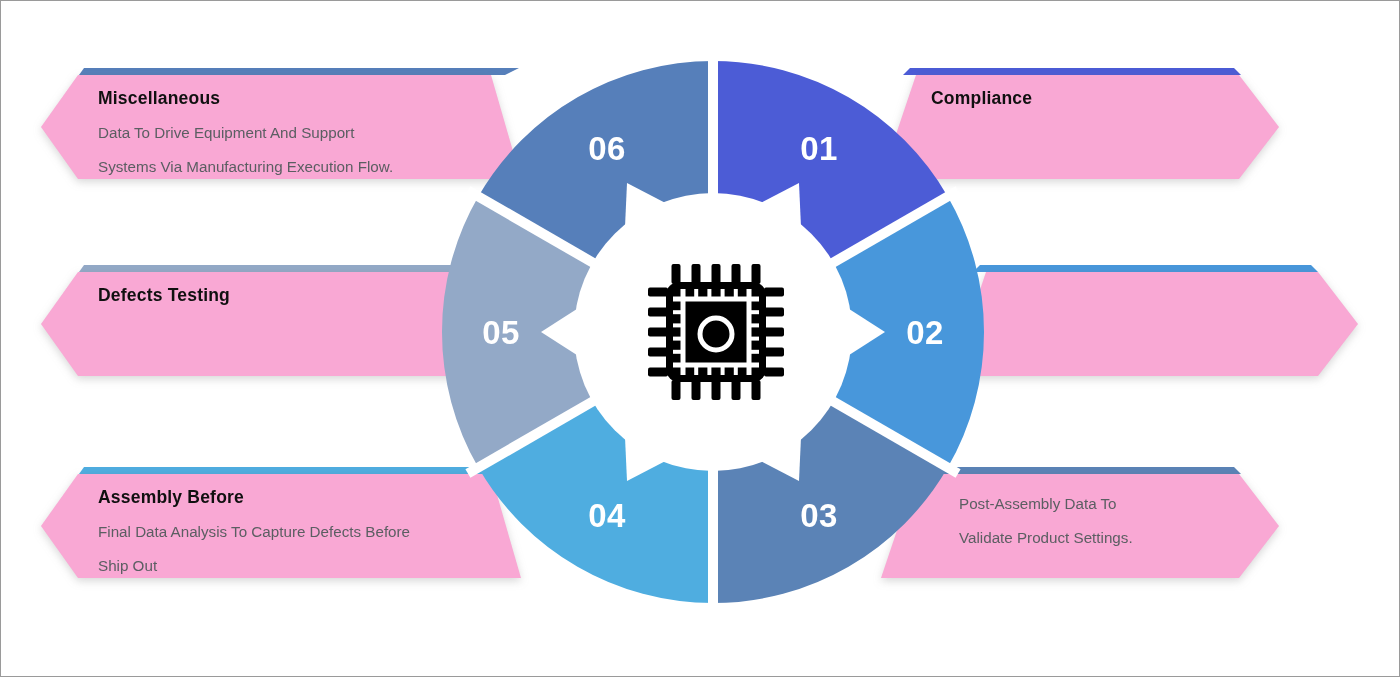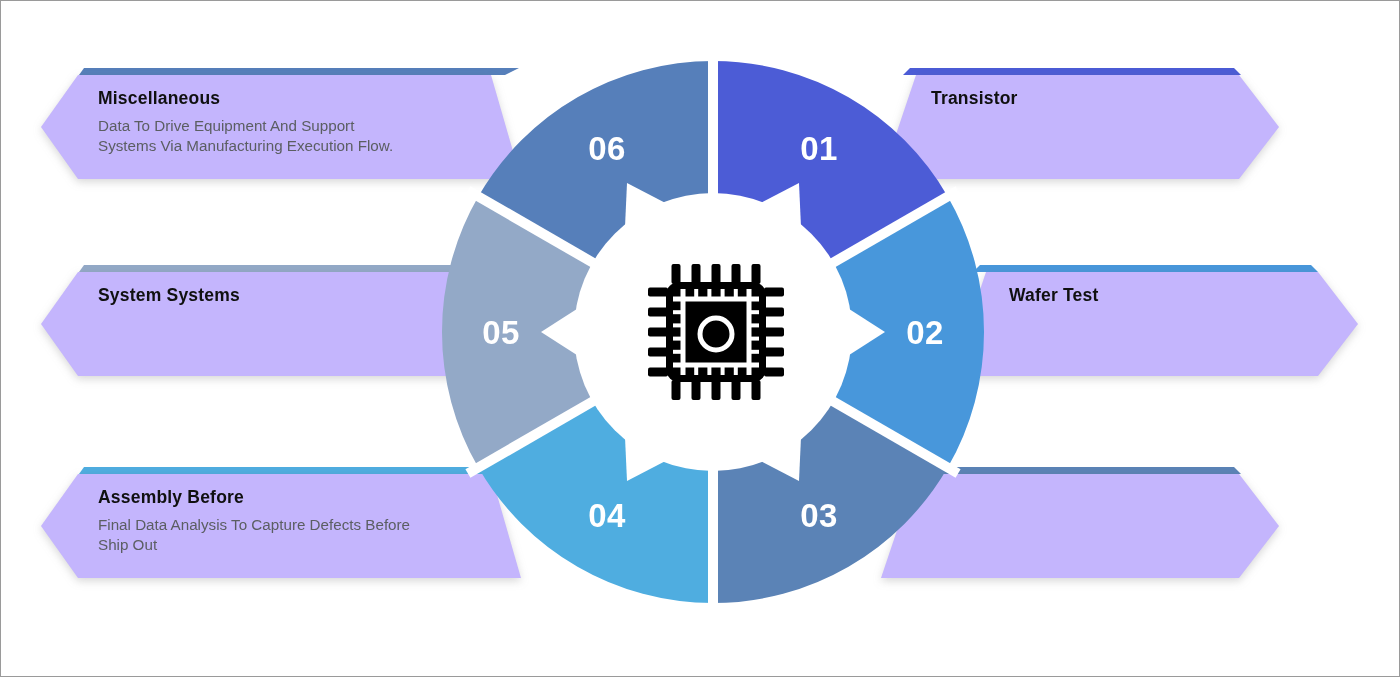--- a/index.html
+++ b/index.html
@@ -5,29 +5,29 @@
   html,body{margin:0;padding:0;background:#fff;}
   #canvas{
     position:relative;width:1400px;height:677px;box-sizing:border-box;
     background:#fff;border:1px solid #9a9a9a;overflow:hidden;
     font-family:"Liberation Sans",sans-serif;
   }
   .callout{position:absolute;}
   .accent-bar{position:absolute;height:7px;}
   .panel-shadow{filter:drop-shadow(0 3px 4px rgba(110,110,110,.28));}
   .panel{
-    position:absolute;background:#c4b5fd;height:104px;box-sizing:border-box;
+    position:absolute;background:#f9a8d4;height:104px;box-sizing:border-box;
     padding-top:13px;
   }
   .panel .title{
     font-size:17.5px;font-weight:700;color:#101010;letter-spacing:.2px;
     margin:0 0 7px 0;
   }
   .panel .desc{
-    font-size:15.2px;color:#5b5e62;line-height:20px;white-space:pre-line;
+    font-size:15.2px;color:#5b5e62;line-height:34px;white-space:pre-line;
   }
 
   
   .left .panel{
     left:40px;width:480px;padding-left:57px;
     clip-path:polygon(37px 0, calc(100% - 30px) 0, 100% 100%, 37px 100%, 0 50%);
   }
   .left .accent-bar{
     left:78px;width:440px;
     clip-path:polygon(5px 0, 100% 0, calc(100% - 14px) 100%, 0 100%);
@@ -63,58 +63,59 @@
 </style>
 </head>
 <body>
 
 <div id="canvas">
 
   <div class="callout right row1 c1">
     <div class="accent-bar" style="background: rgb(76, 92, 214);"></div>
     <div class="panel-shadow">
         <div class="panel">
-      <div class="title">Transistor</div>
+      <div class="title">Compliance</div>
     </div>
       </div>
   </div>
 
   <div class="callout right row2 c2">
     <div class="accent-bar" style="background: rgb(72, 151, 219);"></div>
     <div class="panel-shadow">
         <div class="panel">
-      <div class="title">Wafer Test</div>
     </div>
       </div>
   </div>
 
   <div class="callout right row3 c3">
     <div class="accent-bar" style="background: rgb(91, 131, 182);"></div>
     <div class="panel-shadow">
         <div class="panel">
+      <div class="desc">Post-Assembly Data To
+Validate Product Settings.</div>
     </div>
       </div>
   </div>
 
   <div class="callout left row1 c6">
     <div class="accent-bar" style="background: rgb(86, 127, 186);"></div>
     <div class="panel-shadow">
         <div class="panel">
       <div class="title">Miscellaneous</div>
       <div class="desc">Data To Drive Equipment And Support
 Systems Via Manufacturing Execution Flow.</div>
     </div>
       </div>
   </div>
 
   <div class="callout left row2 c5">
     <div class="accent-bar" style="background: rgb(147, 169, 199);"></div>
     <div class="panel-shadow">
         <div class="panel">
-      <div class="title">System Systems</div>
+      <div class="title">Defects Testing</div>
     </div>
       </div>
   </div>
 
   <div class="callout left row3 c4">
     <div class="accent-bar" style="background: rgb(79, 173, 224);"></div>
     <div class="panel-shadow">
         <div class="panel">
       <div class="title">Assembly Before</div>
       <div class="desc">Final Data Analysis To Capture Defects Before

